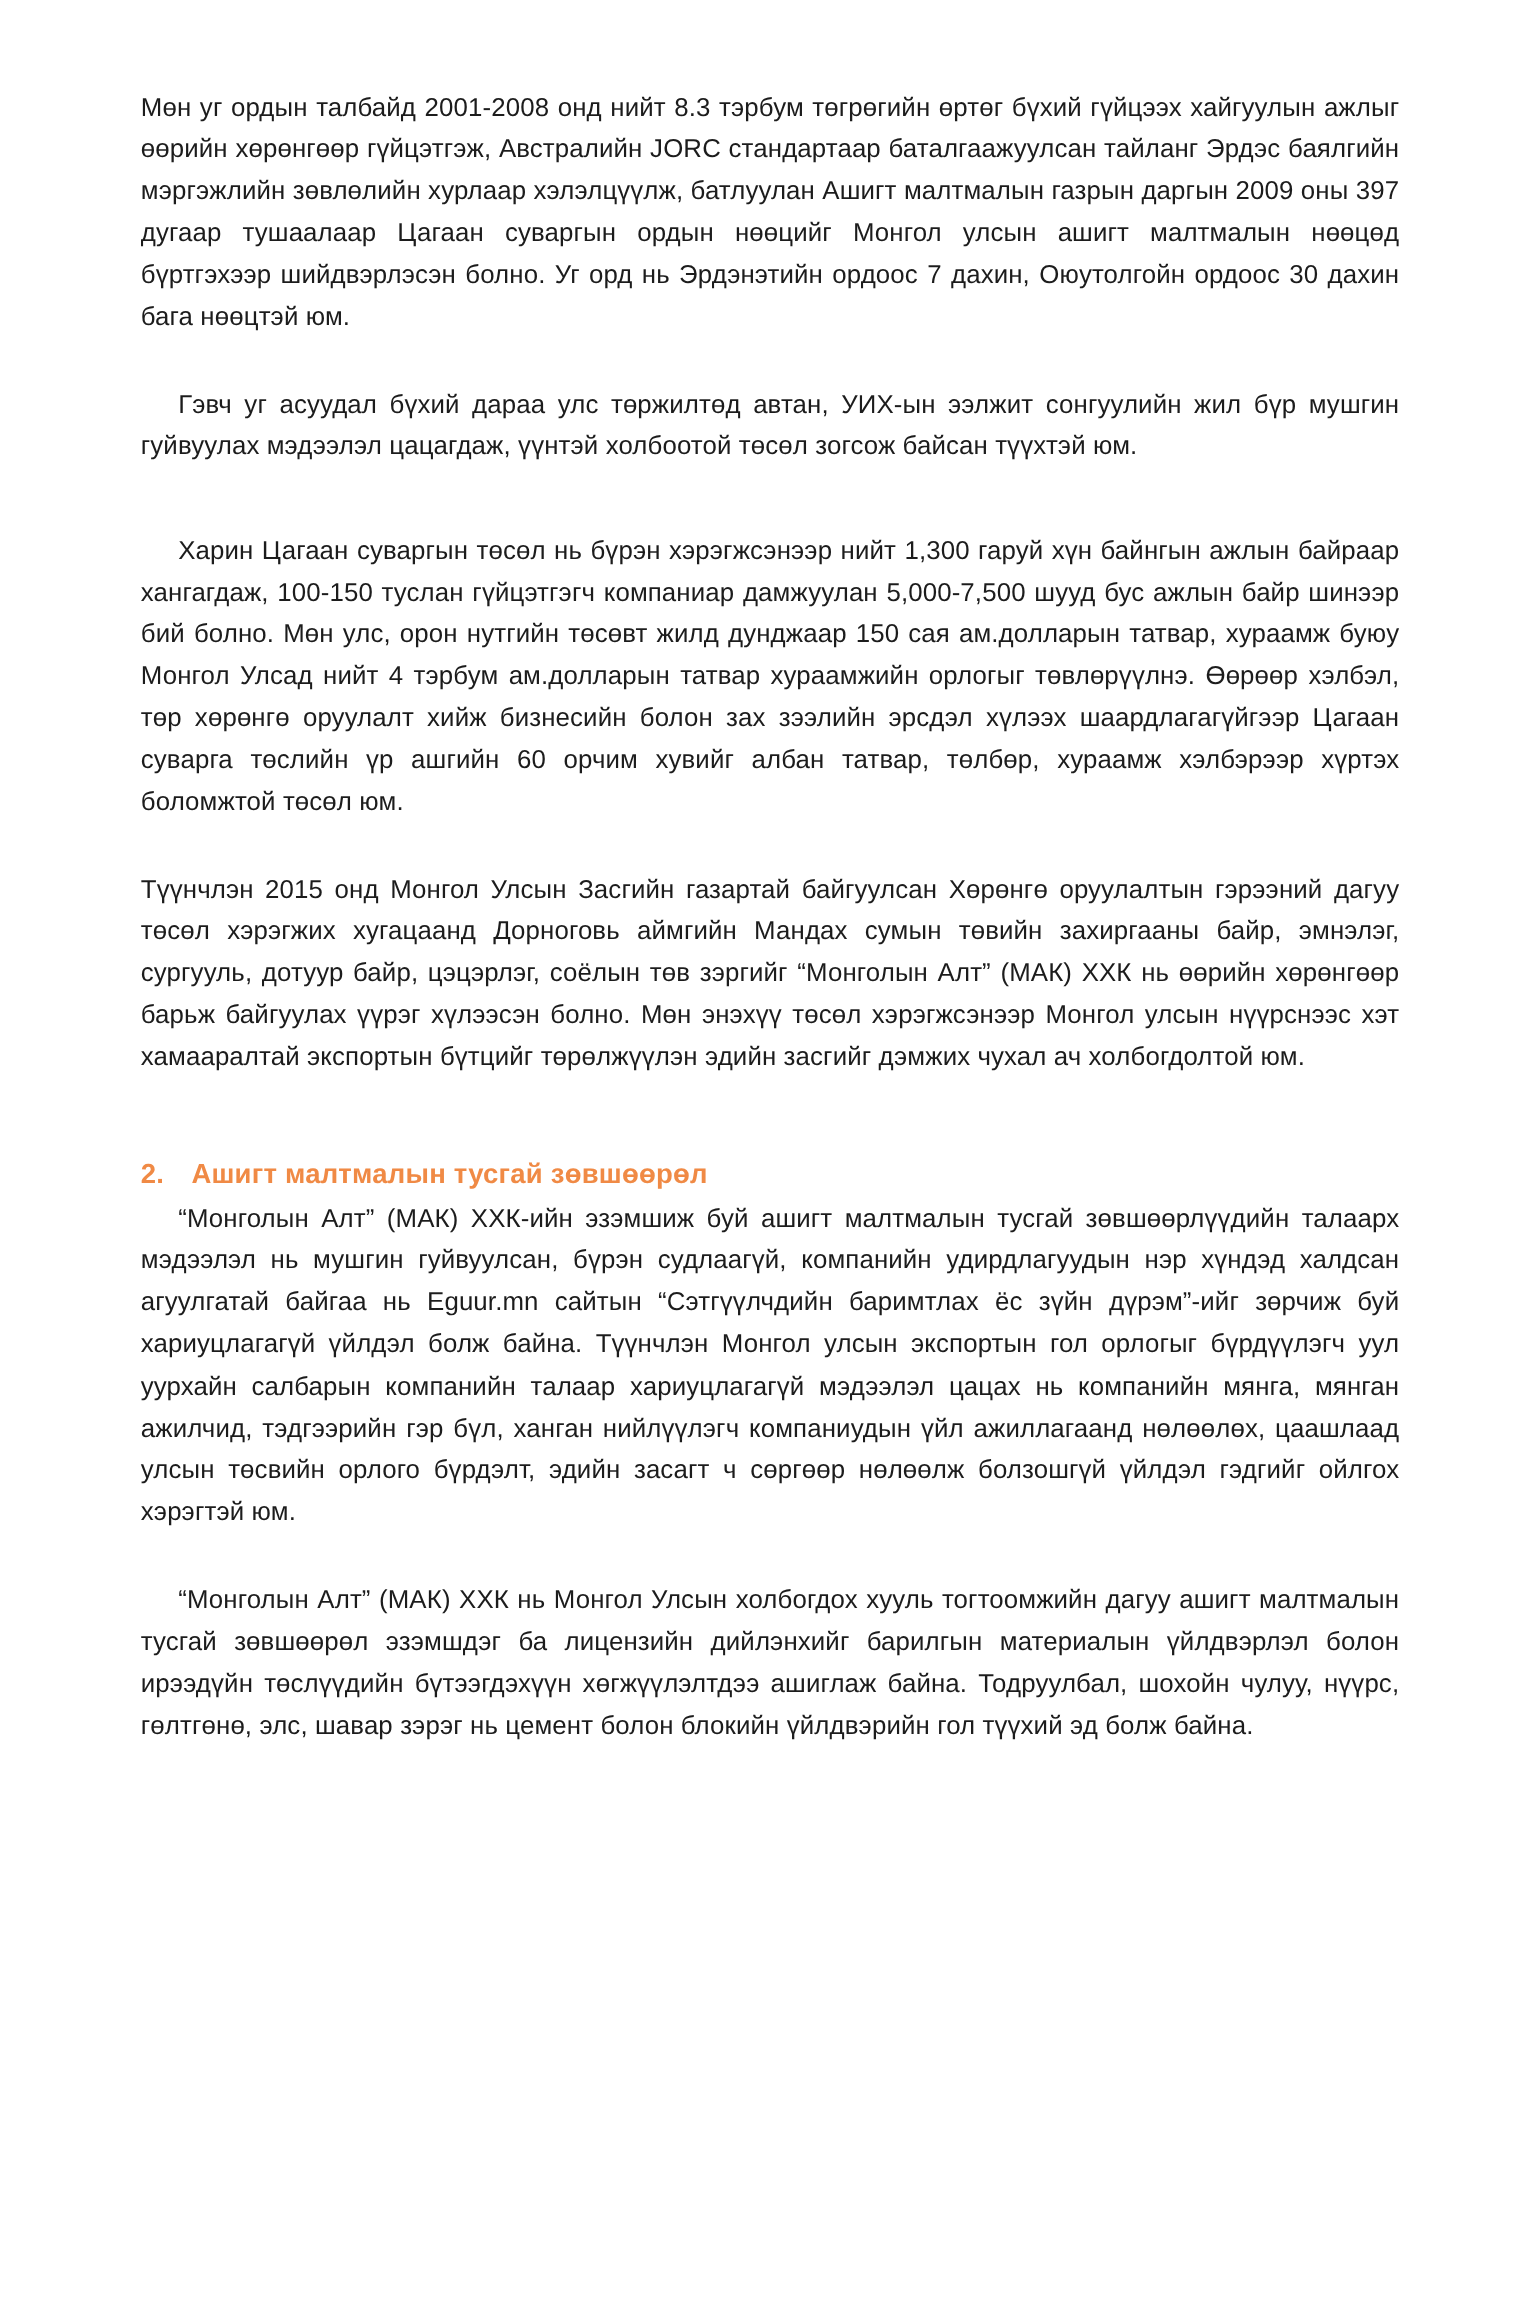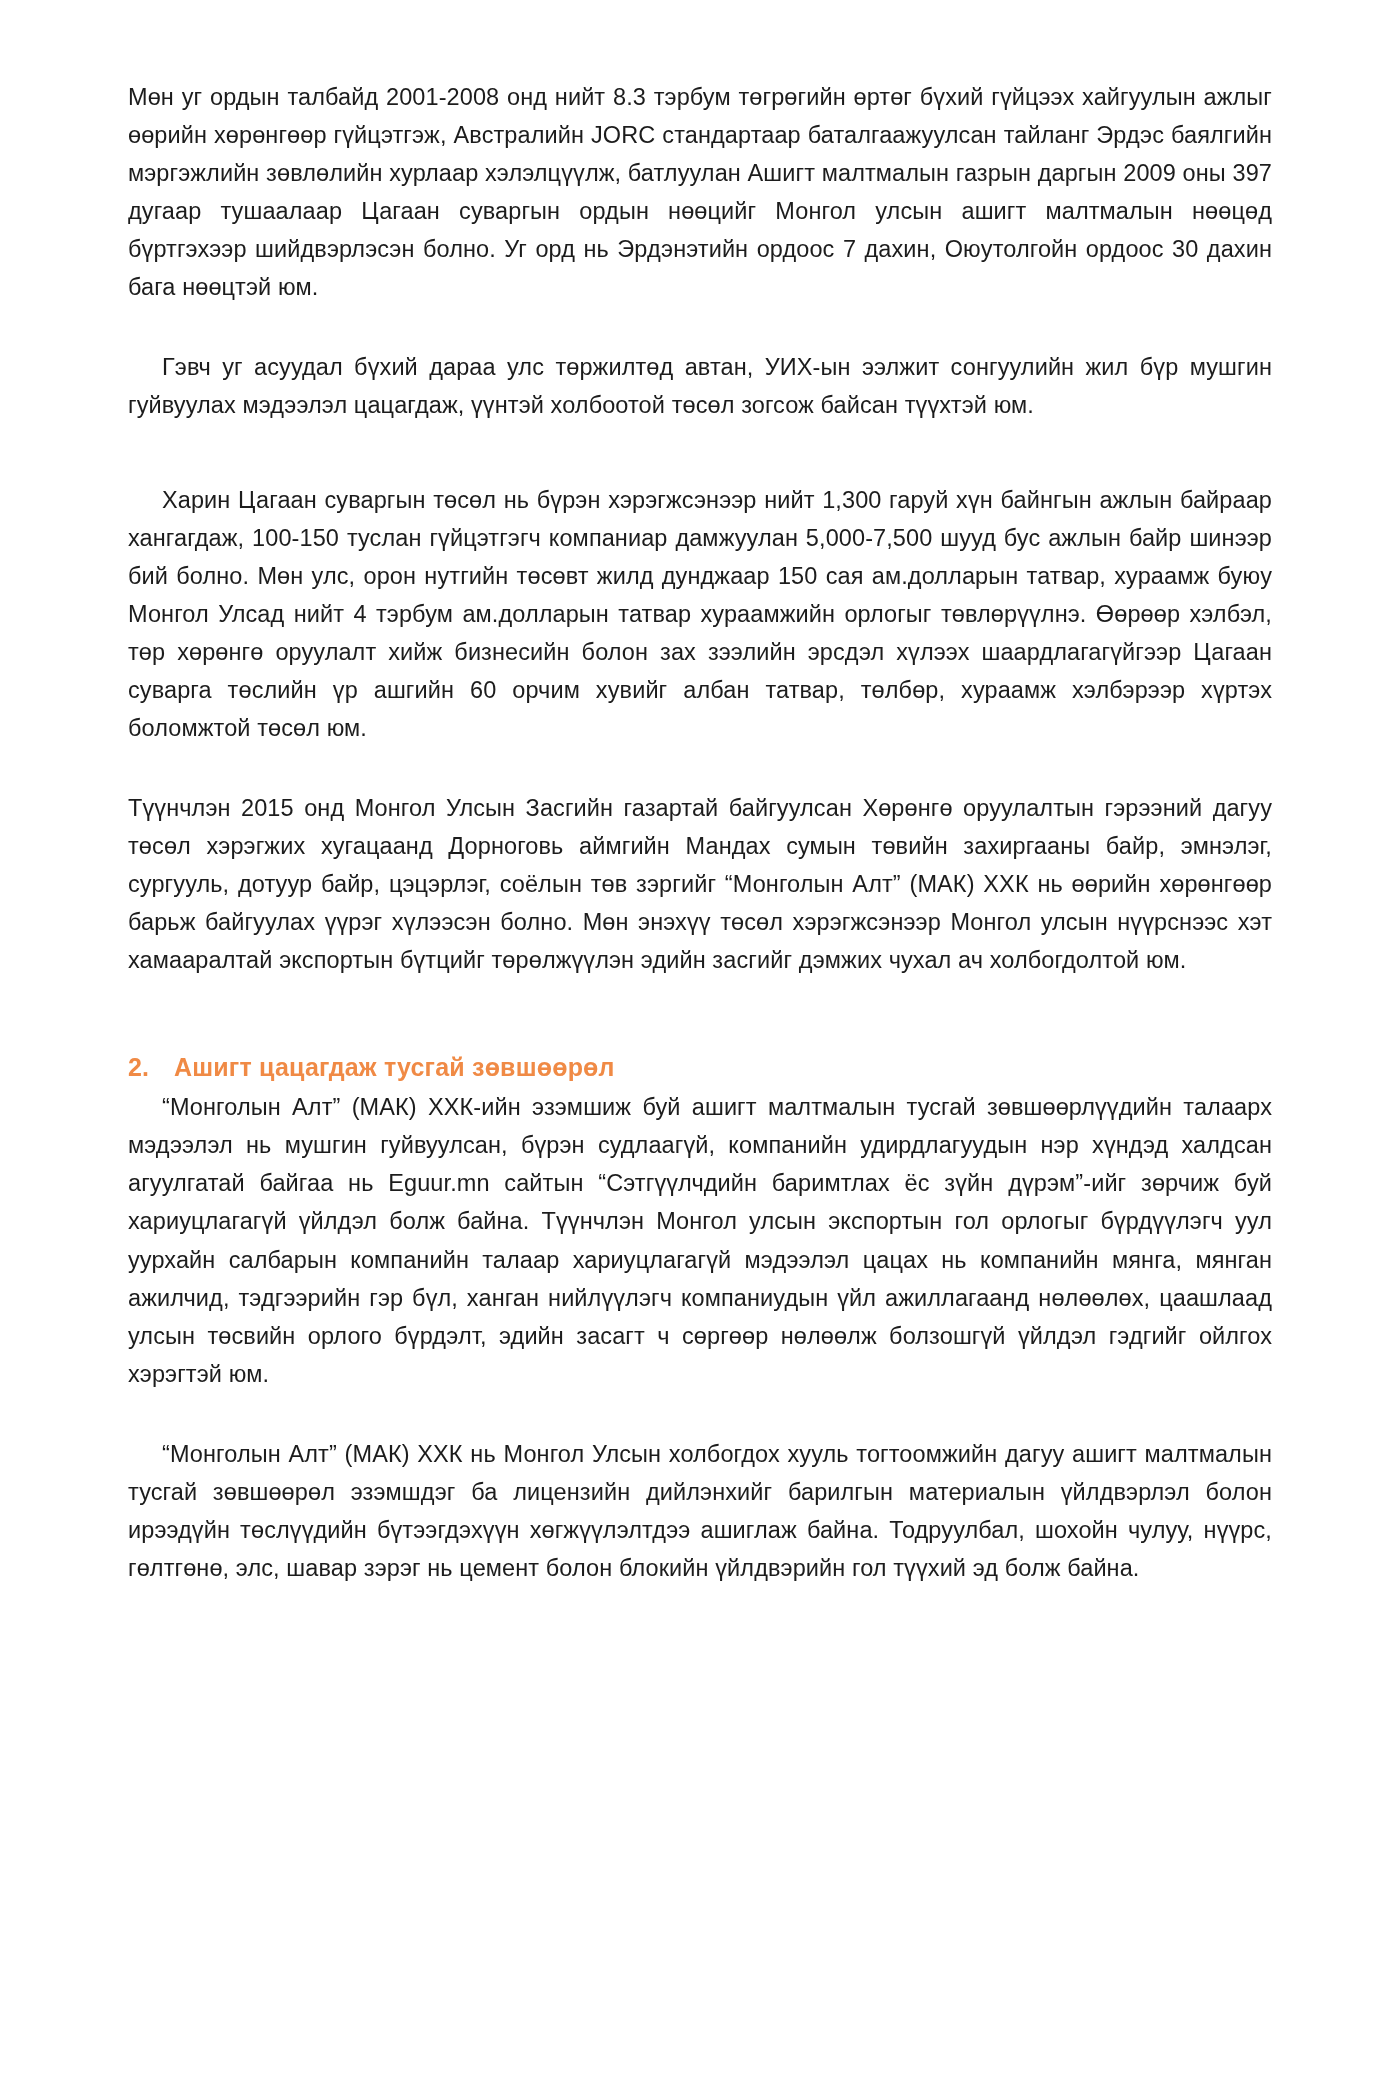--- a/index.html
+++ b/index.html
@@ -78,21 +78,21 @@
     <p class="para indent">Харин Цагаан суваргын төсөл нь бүрэн хэрэгжсэнээр нийт 1,300 гаруй хүн байнгын ажлын байраар хангагдаж, 100-150 туслан гүйцэтгэгч компаниар дамжуулан 5,000-7,500 шууд бус ажлын байр шинээр бий болно. Мөн улс, орон нутгийн төсөвт жилд дунджаар 150 сая ам.долларын татвар, хураамж буюу Монгол Улсад нийт 4 тэрбум ам.долларын татвар хураамжийн орлогыг төвлөрүүлнэ. Өөрөөр хэлбэл, төр хөрөнгө оруулалт хийж бизнесийн болон зах зээлийн эрсдэл хүлээх шаардлагагүйгээр Цагаан суварга төслийн үр ашгийн 60 орчим хувийг албан татвар, төлбөр, хураамж хэлбэрээр хүртэх боломжтой төсөл юм.</p>
 
     <div class="spacer-sm"></div>
 
     <p class="para no-indent">Түүнчлэн 2015 онд Монгол Улсын Засгийн газартай байгуулсан Хөрөнгө оруулалтын гэрээний дагуу төсөл хэрэгжих хугацаанд Дорноговь аймгийн Мандах сумын төвийн захиргааны байр, эмнэлэг, сургууль, дотуур байр, цэцэрлэг, соёлын төв зэргийг “Монголын Алт” (МАК) ХХК нь өөрийн хөрөнгөөр барьж байгуулах үүрэг хүлээсэн болно. Мөн энэхүү төсөл хэрэгжсэнээр Монгол улсын нүүрснээс хэт хамааралтай экспортын бүтцийг төрөлжүүлэн эдийн засгийг дэмжих чухал ач холбогдолтой юм.</p>
 
     <div class="spacer-lg"></div>
 
     <h2 class="section-heading" style="color: rgb(240, 138, 69);">
       <span class="sec-num">2.</span>
-      <span class="sec-title">Ашигт цацагдаж тусгай зөвшөөрөл</span>
+      <span class="sec-title">Ашигт малтмалын тусгай зөвшөөрөл</span>
     </h2>
 
     <p class="para indent">“Монголын Алт” (МАК) ХХК-ийн эзэмшиж буй ашигт малтмалын тусгай зөвшөөрлүүдийн талаарх мэдээлэл нь мушгин гуйвуулсан, бүрэн судлаагүй, компанийн удирдлагуудын нэр хүндэд халдсан агуулгатай байгаа нь Eguur.mn сайтын “Сэтгүүлчдийн баримтлах ёс зүйн дүрэм”-ийг зөрчиж буй хариуцлагагүй үйлдэл болж байна. Түүнчлэн Монгол улсын экспортын гол орлогыг бүрдүүлэгч уул уурхайн салбарын компанийн талаар хариуцлагагүй мэдээлэл цацах нь компанийн мянга, мянган ажилчид, тэдгээрийн гэр бүл, ханган нийлүүлэгч компаниудын үйл ажиллагаанд нөлөөлөх, цаашлаад улсын төсвийн орлого бүрдэлт, эдийн засагт ч сөргөөр нөлөөлж болзошгүй үйлдэл гэдгийг ойлгох хэрэгтэй юм.</p>
 
     <div class="spacer-sm"></div>
 
     <p class="para indent">“Монголын Алт” (МАК) ХХК нь Монгол Улсын холбогдох хууль тогтоомжийн дагуу ашигт малтмалын тусгай зөвшөөрөл эзэмшдэг ба лицензийн дийлэнхийг барилгын материалын үйлдвэрлэл болон ирээдүйн төслүүдийн бүтээгдэхүүн хөгжүүлэлтдээ ашиглаж байна. Тодруулбал, шохойн чулуу, нүүрс, гөлтгөнө, элс, шавар зэрэг нь цемент болон блокийн үйлдвэрийн гол түүхий эд болж байна.</p>
 
   </div>
 </div>

